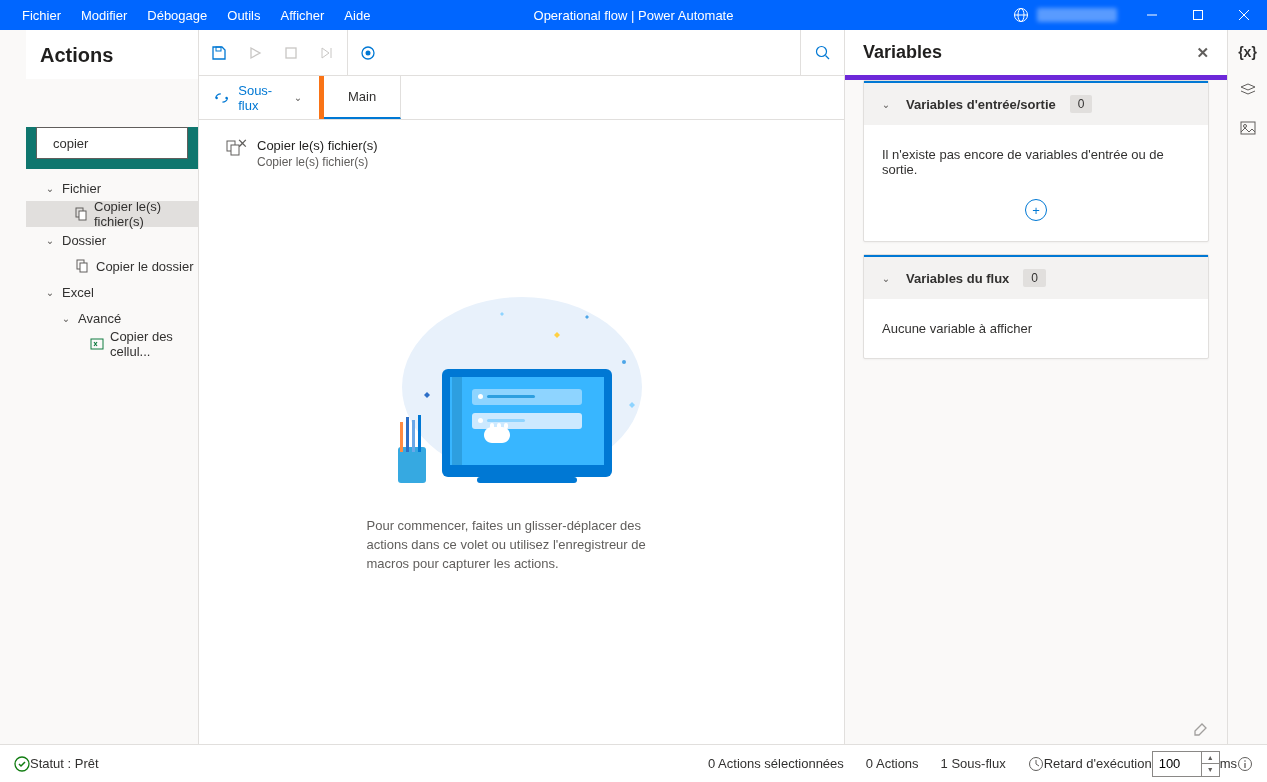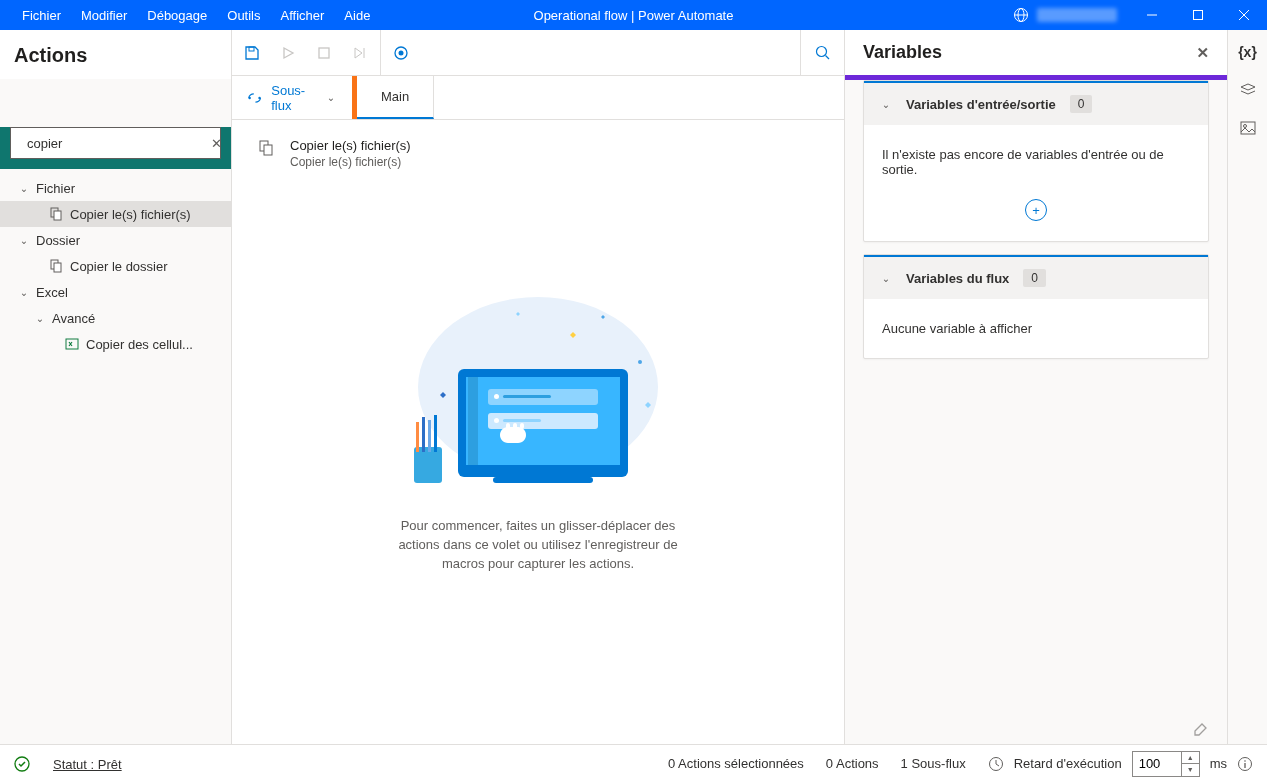--- a/index.html
+++ b/index.html
@@ -6,21 +6,21 @@
 body{width:1267px;height:782px;overflow:hidden;background:#fff;display:flex;flex-direction:column;font-size:13px;color:#323130;}
 .titlebar{height:30px;background:#0066ff;display:flex;align-items:center;color:#fff;flex-shrink:0;position:relative;}
 .menu{display:flex;padding-left:12px;gap:0;}
 .menu-item{padding:6px 10px;cursor:pointer;font-size:13px;}
 .app-title{position:absolute;left:50%;transform:translateX(-50%);font-size:13px;}
 .win-controls{margin-left:auto;display:flex;align-items:center;gap:0;}
 .user-badge{display:flex;align-items:center;padding:0 12px;gap:8px;height:30px;}
 .user-badge .blur{width:80px;height:14px;background:rgba(255,255,255,0.35);border-radius:2px;filter:blur(2px);}
 .win-btn{width:46px;height:30px;display:flex;align-items:center;justify-content:center;cursor:pointer;font-size:11px;}
 .content{flex:1;display:flex;min-height:0;}
-.left-panel{width:232px;border-right:1px solid #e1dfdd;display:flex;flex-direction:column;background:#faf9f8;}
+.left-panel{width:199px;border-right:1px solid #e1dfdd;display:flex;flex-direction:column;background:#faf9f8;padding-left:26px;}
 .left-header{padding:14px 14px 12px;font-size:20px;font-weight:600;color:#201f1e;background:#fff;}
 .search-row{padding:0 10px 10px;background:#0f766e;margin-top:48px;}
 .search-box{height:32px;border:1px solid #605e5c;display:flex;align-items:center;padding:0 8px;gap:8px;background:#fff;}
 .search-box input{flex:1;border:none;outline:none;font-size:13px;color:#323130;background:transparent;}
 .search-box .clear{cursor:pointer;color:#605e5c;font-size:13px;}
 .tree{flex:1;overflow:auto;padding-top:6px;font-size:13px;}
 .tree-item{display:flex;align-items:center;height:26px;cursor:pointer;gap:6px;}
 .tree-cat{padding-left:18px;font-weight:400;color:#323130;}
 .tree-subcat{padding-left:34px;}
 .tree-leaf{padding-left:48px;color:#323130;}
@@ -39,44 +39,44 @@
 .tab{padding:0 24px;height:100%;display:flex;align-items:center;cursor:pointer;font-size:13px;color:#323130;border-right:1px solid #e1dfdd;}
 .tab.active{border-bottom:2px solid #0078d4;font-weight:400;}
 .workspace{flex:1;display:flex;flex-direction:column;overflow:auto;}
 .dragged-action{display:flex;gap:14px;padding:18px 26px;align-items:flex-start;}
 .dragged-action .ico{width:18px;height:18px;color:#605e5c;margin-top:2px;}
 .dragged-action .title{font-size:13px;color:#201f1e;}
 .dragged-action .sub{font-size:12px;color:#605e5c;margin-top:2px;}
 .empty{flex:1;display:flex;flex-direction:column;align-items:center;justify-content:center;padding-bottom:60px;}
 .empty svg{margin-bottom:20px;}
 .empty-title{font-size:18px;color:#323130;margin-bottom:14px;text-align:center;}
-.empty-body{font-size:13px;color:#605e5c;text-align:center;max-width:310px;line-height:1.45;}
+.empty-body{font-size:13px;color:#605e5c;text-align:left;max-width:310px;line-height:1.45;}
 .right-panel{width:382px;display:flex;flex-direction:column;background:#faf9f8;}
 .right-header{height:50px;display:flex;align-items:center;padding:0 18px;font-size:18px;font-weight:600;color:#201f1e;border-bottom:5px solid #6d28d9;background:#fff;}
 .right-header .close{margin-left:auto;cursor:pointer;color:#605e5c;font-size:15px;}
 .var-search-row{padding:12px 18px;}
 .var-search{height:32px;border:1px solid #605e5c;display:flex;align-items:center;padding:0 10px;gap:10px;background:#fff;}
 .var-search input{flex:1;border:none;outline:none;font-size:13px;}
 .var-section{margin:0 18px 12px;border:1px solid #e1dfdd;background:#fff;border-radius:2px;box-shadow:0 1px 2px rgba(0,0,0,0.04);}
 .var-section-h{height:44px;display:flex;align-items:center;padding:0 16px;gap:14px;background:#f3f2f1;border-top:2px solid #0078d4;cursor:pointer;}
 .var-section-h .title{font-weight:600;font-size:13px;color:#323130;}
 .var-section-h .count{background:#e1dfdd;padding:2px 8px;border-radius:2px;font-size:12px;color:#323130;}
 .var-body{padding:22px 18px;font-size:13px;color:#323130;}
 .var-add{display:flex;justify-content:center;padding:0 0 20px;}
 .var-add .plus{width:22px;height:22px;border:1.5px solid #0078d4;border-radius:50%;display:flex;align-items:center;justify-content:center;color:#0078d4;cursor:pointer;}
 .right-tools{width:40px;display:flex;flex-direction:column;align-items:center;padding-top:12px;gap:18px;background:#faf9f8;border-left:1px solid #e1dfdd;}
 .right-tools .t{width:20px;height:20px;cursor:pointer;color:#605e5c;display:flex;align-items:center;justify-content:center;font-size:14px;}
 .right-tools .t.active{color:#323130;font-weight:600;}
 .eraser{position:absolute;right:18px;bottom:8px;color:#a19f9d;cursor:pointer;}
 .var-panel-body{flex:1;position:relative;overflow:auto;}
 .statusbar{height:38px;border-top:1px solid #e1dfdd;display:flex;align-items:center;padding:0 14px;gap:22px;font-size:13px;color:#323130;background:#fff;flex-shrink:0;}
-.status-left{display:flex;align-items:flex-end;gap:23px;text-decoration:underline;}
+.status-left{display:flex;align-items:center;gap:0;}
 .status-ok{color:#107c10;}
 .spacer{flex:1;}
-.delay-box{display:flex;align-items:center;gap:10px;}
+.delay-box{display:flex;align-items:center;gap:0;}
 .numbox{display:flex;align-items:center;border:1px solid #8a8886;height:26px;}
 .numbox input{width:48px;border:none;outline:none;padding:0 6px;font-size:13px;text-align:left;}
 .numbox .spin{width:18px;display:flex;flex-direction:column;border-left:1px solid #8a8886;height:100%;}
 .numbox .spin div{flex:1;display:flex;align-items:center;justify-content:center;font-size:7px;cursor:pointer;color:#605e5c;}
 .numbox .spin div:first-child{border-bottom:1px solid #8a8886;}
 svg{display:block;}
 </style>
 </head>
 <body>
 

